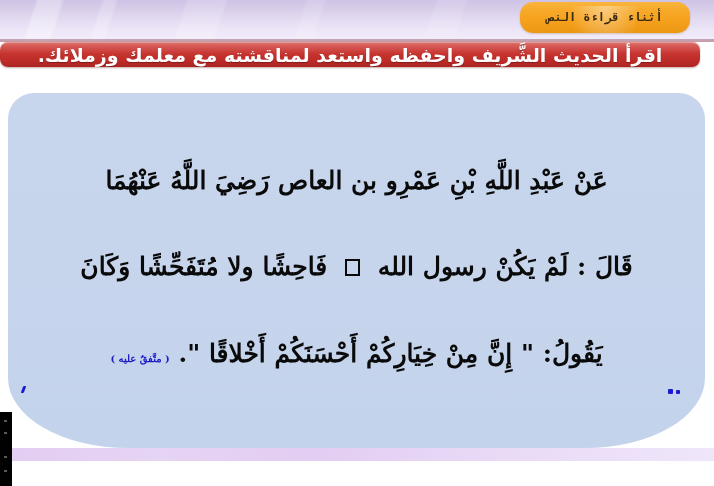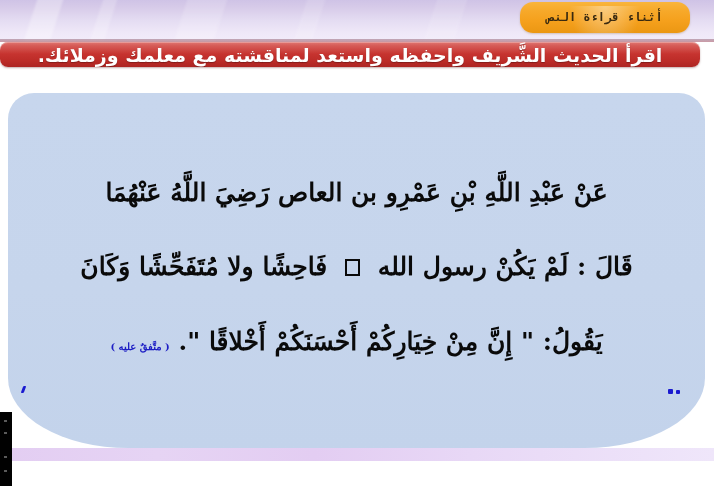--- a/index.html
+++ b/index.html
@@ -157,20 +157,21 @@
         #c7d6ed 0%,
         #c6d5ec 55%,
         #c3d3eb 100%);
     border-radius: 26px 26px 120px 120px / 26px 26px 70px 70px;
     overflow: hidden;
     display: flex;
     flex-direction: column;
     justify-content: center;
     padding: 0 6px;
     box-sizing: border-box;
+    gap: 12px;
   }
   .hadith-line {
     direction: rtl;
     unicode-bidi: isolate;
     text-align: center;
     font-family: "DejaVu Serif", serif;
     font-weight: bold;
     color: #0a0a0a;
     white-space: nowrap;
     line-height: 1.05;

